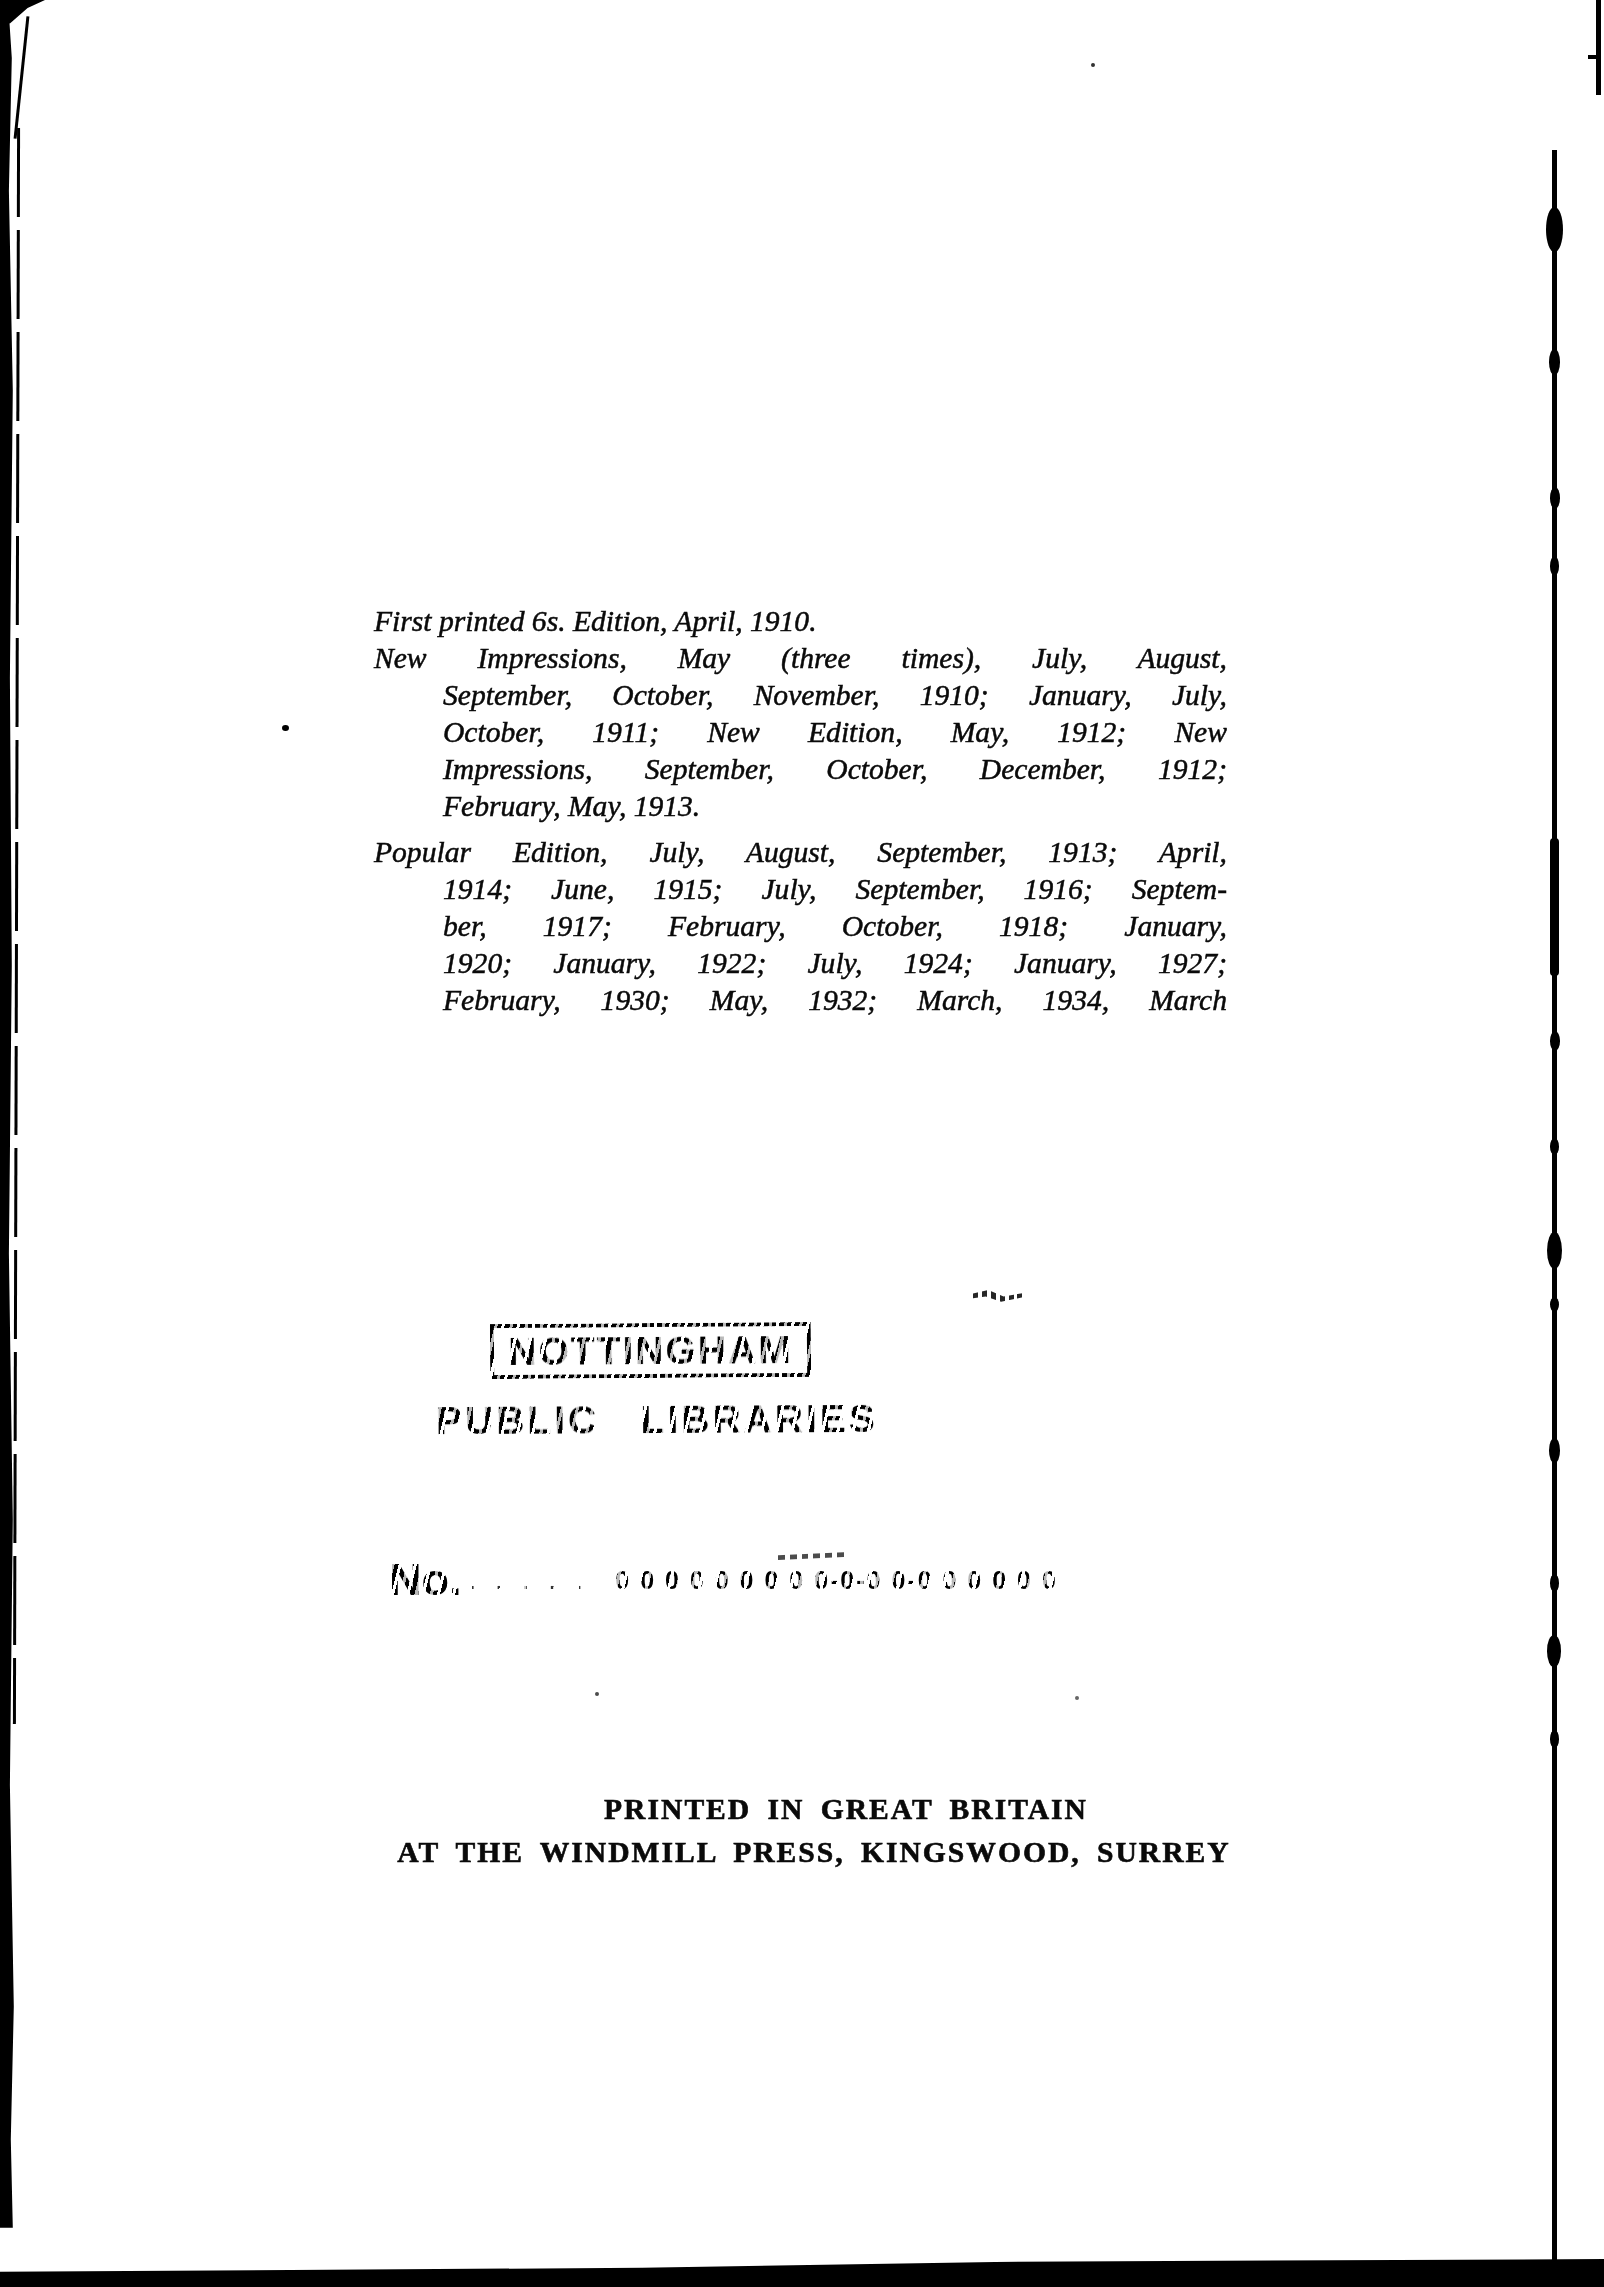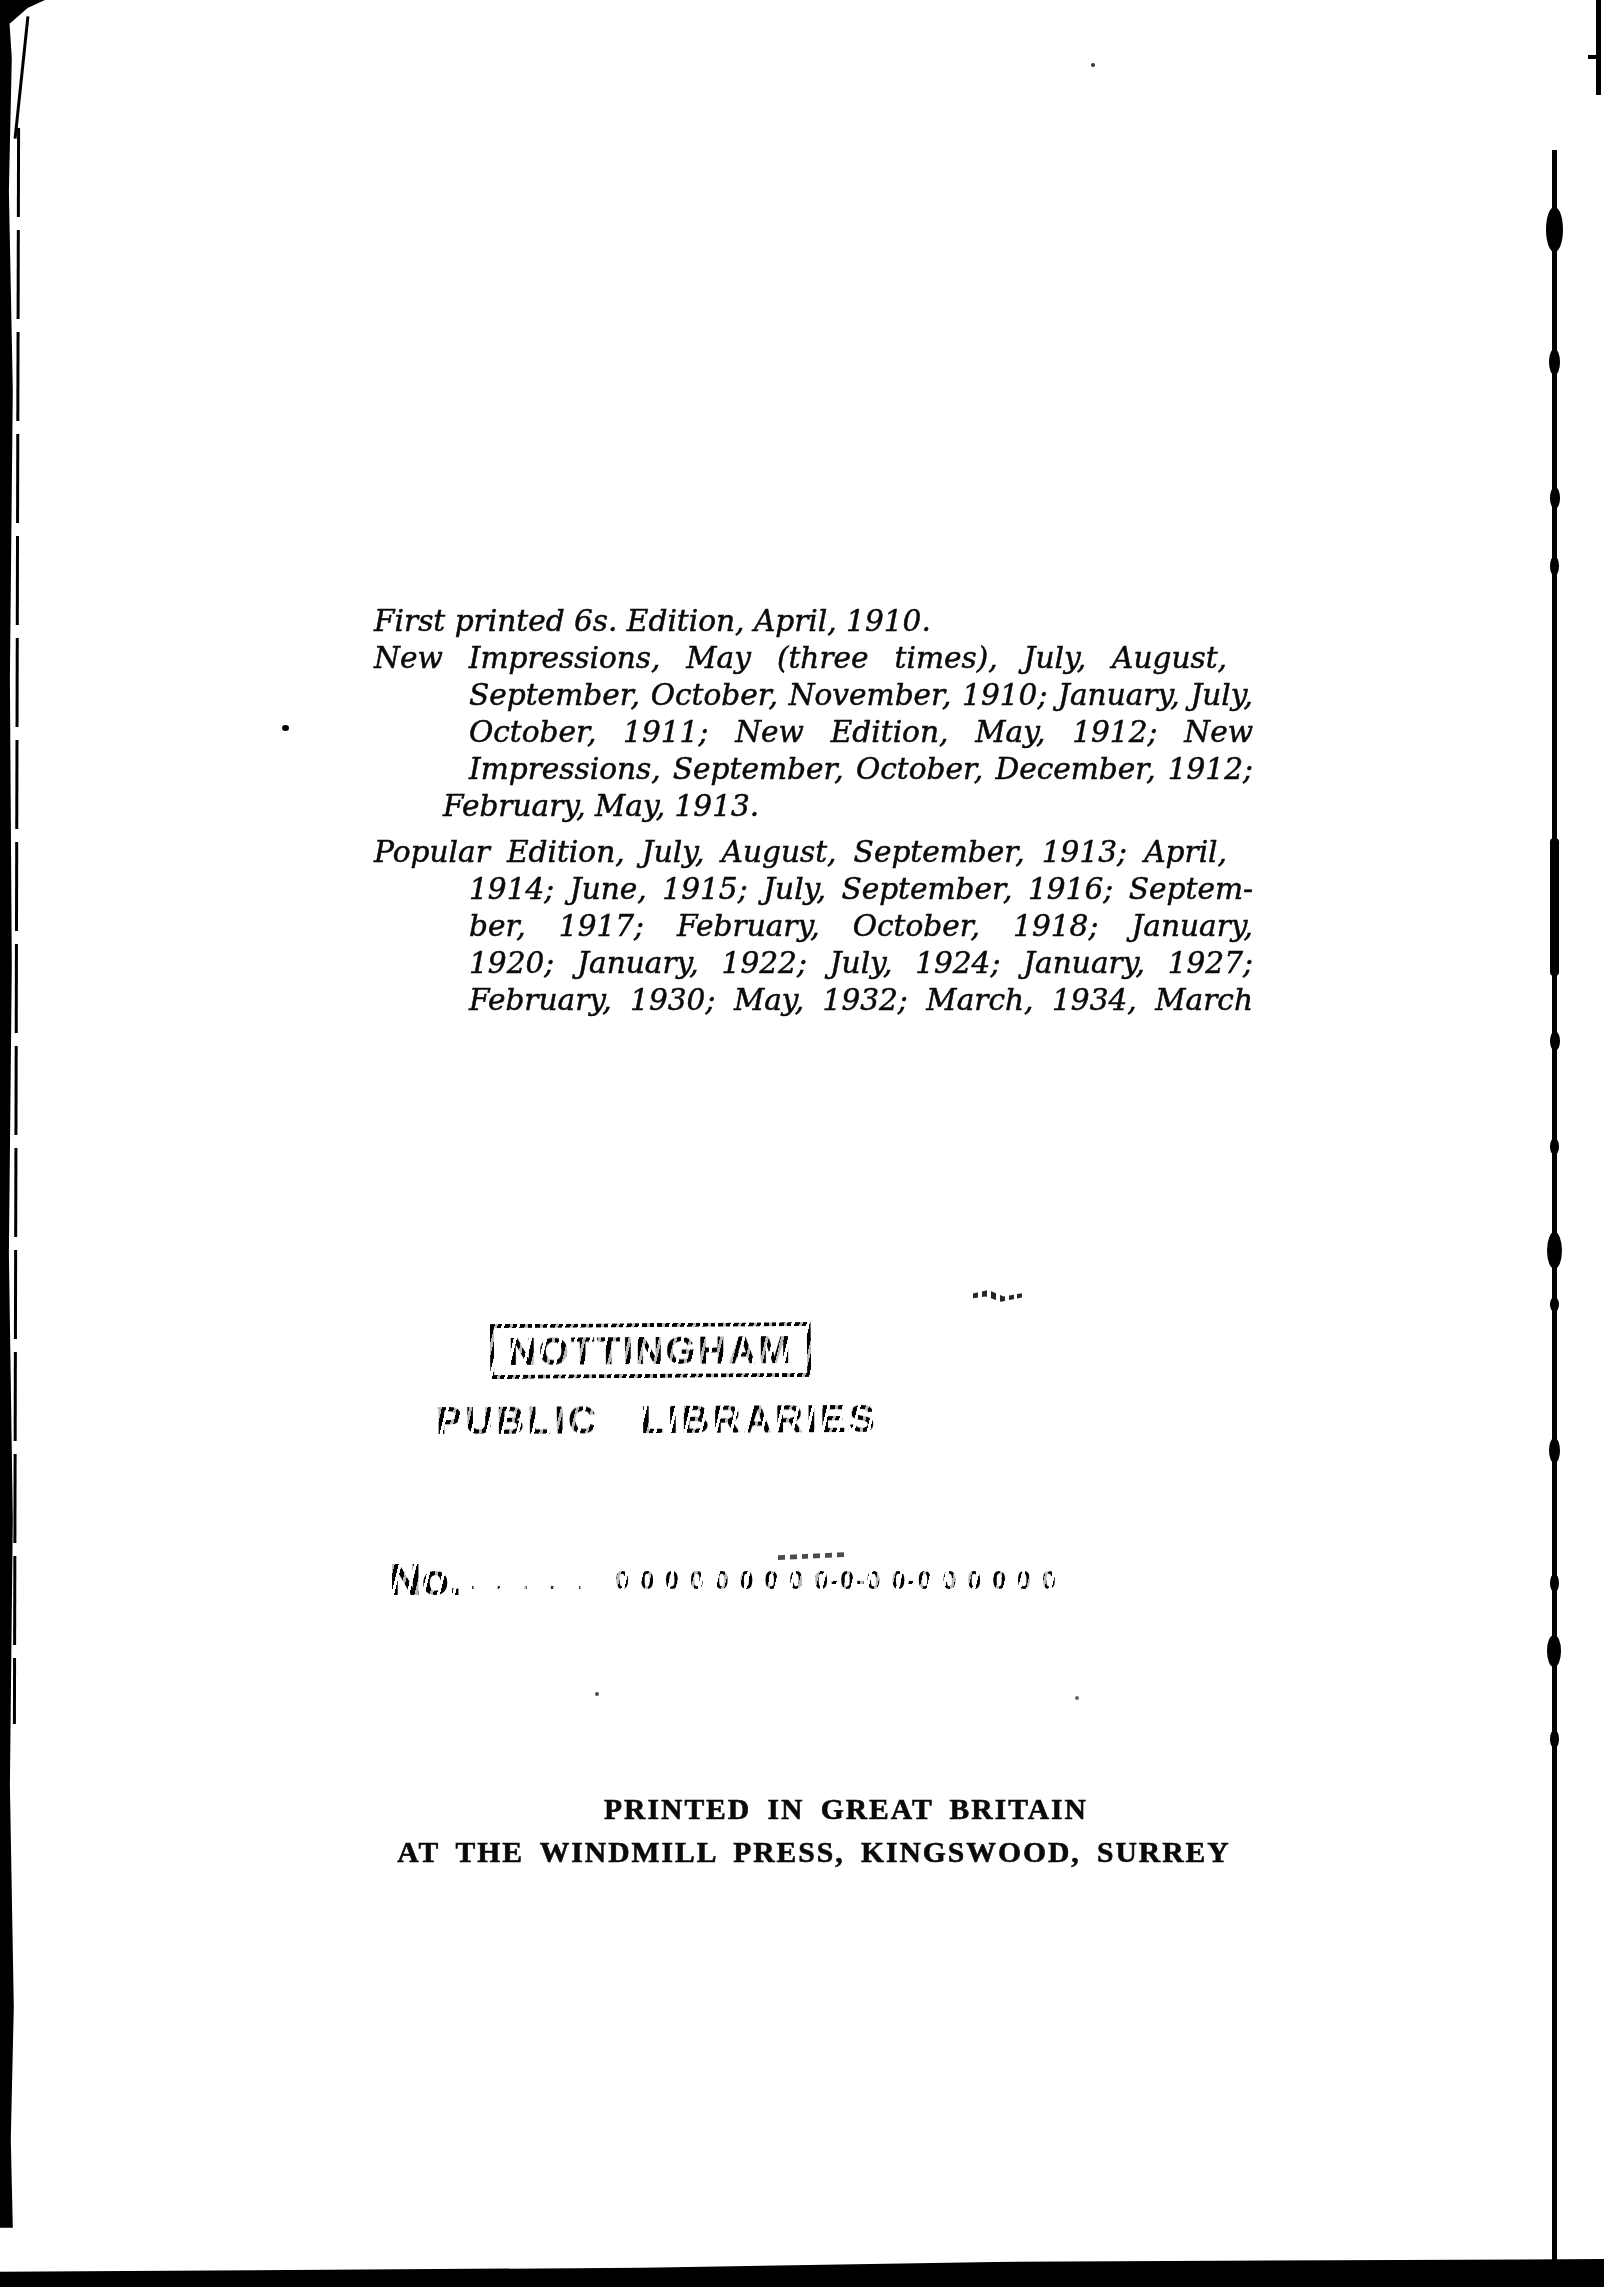--- a/index.html
+++ b/index.html
@@ -6,24 +6,24 @@
   body{
     width:1605px;height:2287px;position:relative;background:#ffffff;
     font-family:"DejaVu Serif",serif;overflow:hidden;
   }
   
   .notice{
     position:absolute;left:374px;top:603px;width:853px;
     font-style:italic;font-size:29.6px;line-height:37px;color:#0a0a0a;
     -webkit-text-stroke:0.5px #0a0a0a;
   }
-  .line{white-space:nowrap;}
+  .line{white-space:nowrap;font-family:Liberation Serif, serif;}
   .just{white-space:normal;text-align:justify;text-align-last:justify;}
   .ind{padding-left:69px;}
-  .just.ind{padding-left:0;margin-left:95px;width:784px;}
+  .just.ind{padding-left:0;margin-left:69px;width:784px;}
   .para-gap{margin-top:9px;}
   
   .colophon-line{
     position:absolute;transform:translateX(-50%);white-space:nowrap;
     font-family:"Liberation Serif",serif;font-weight:bold;color:#0a0a0a;
     font-size:29.6px;letter-spacing:2px;word-spacing:6.9px;
     -webkit-text-stroke:0.6px #0a0a0a;
   }
   
   .stamp{

